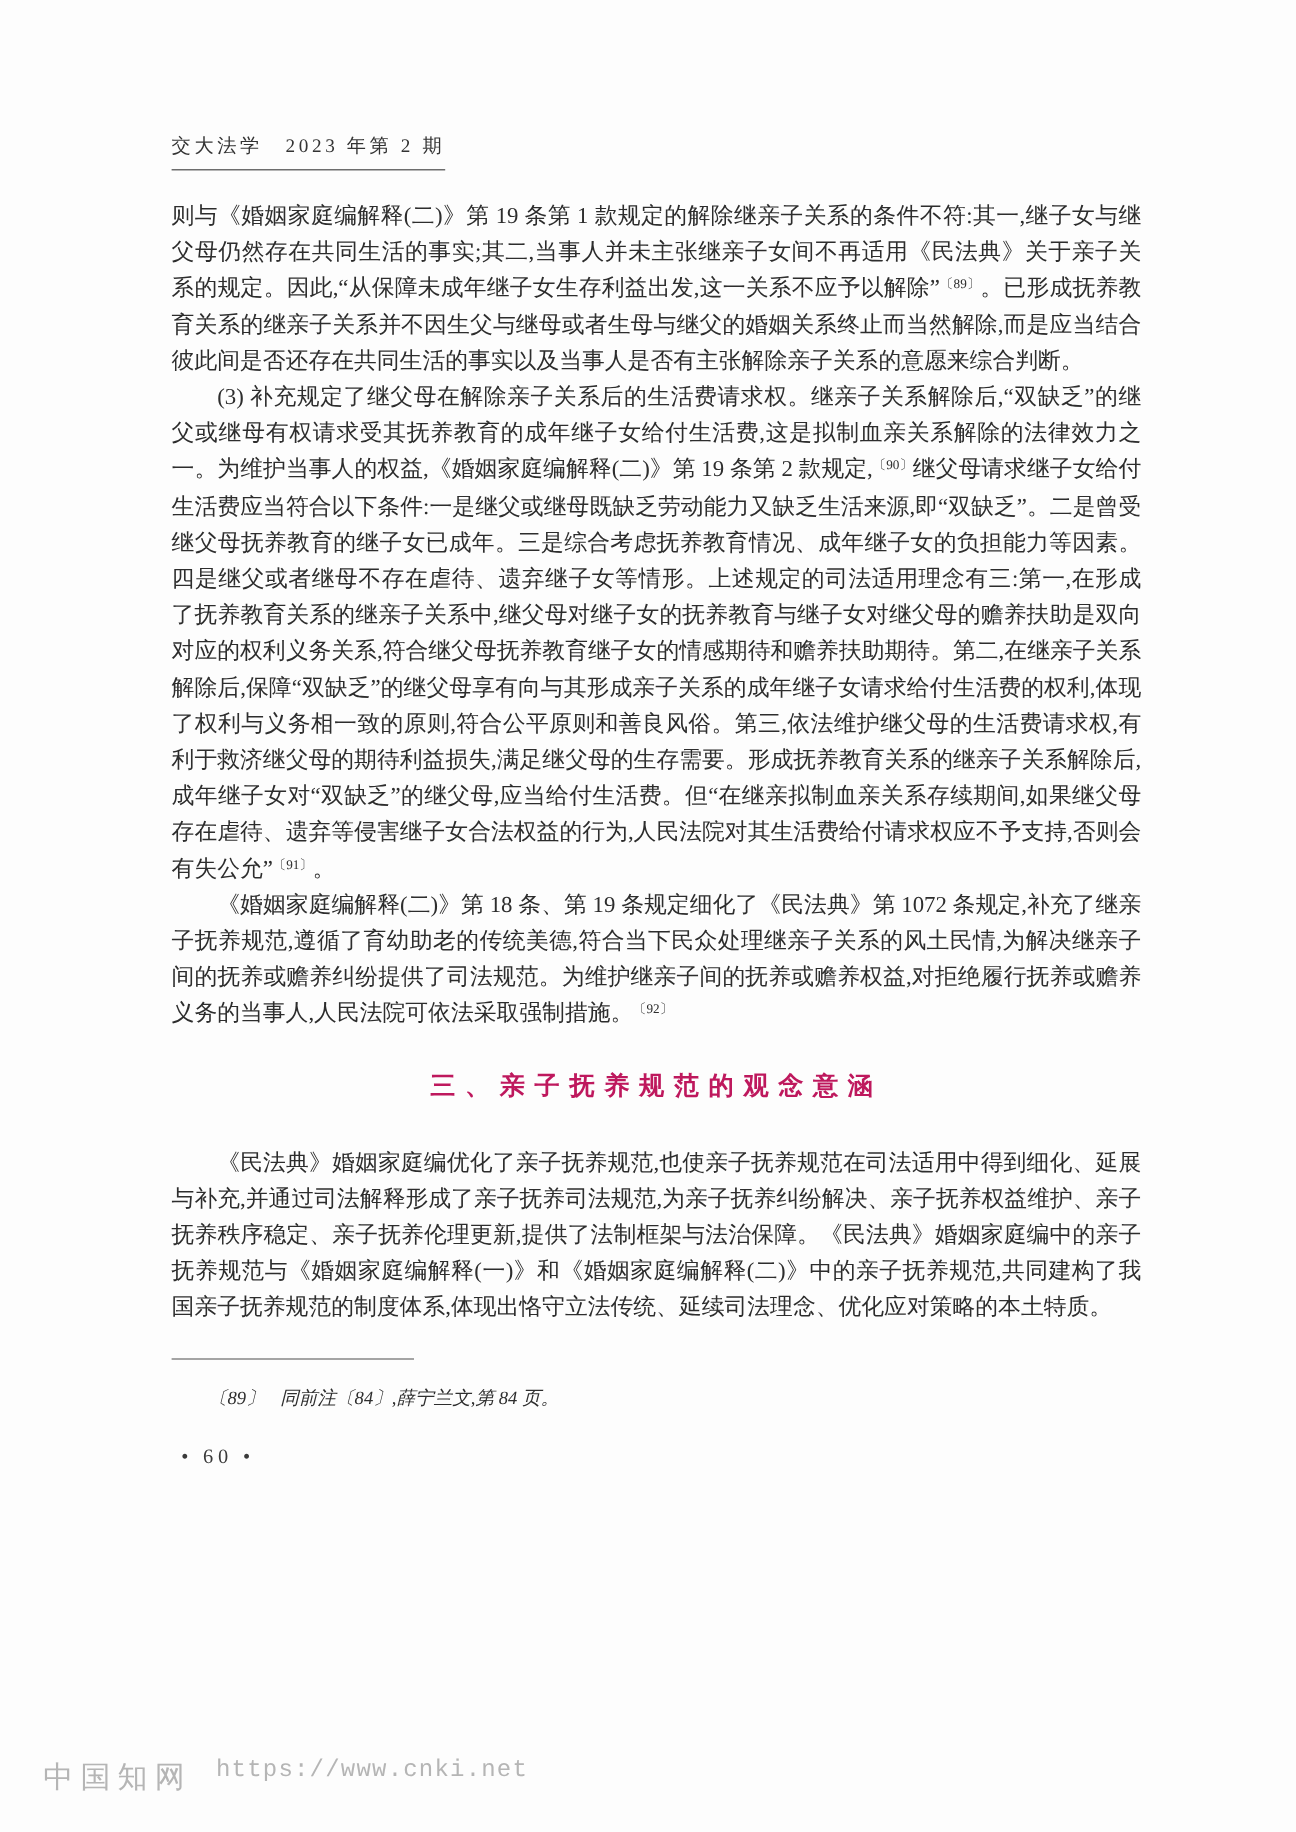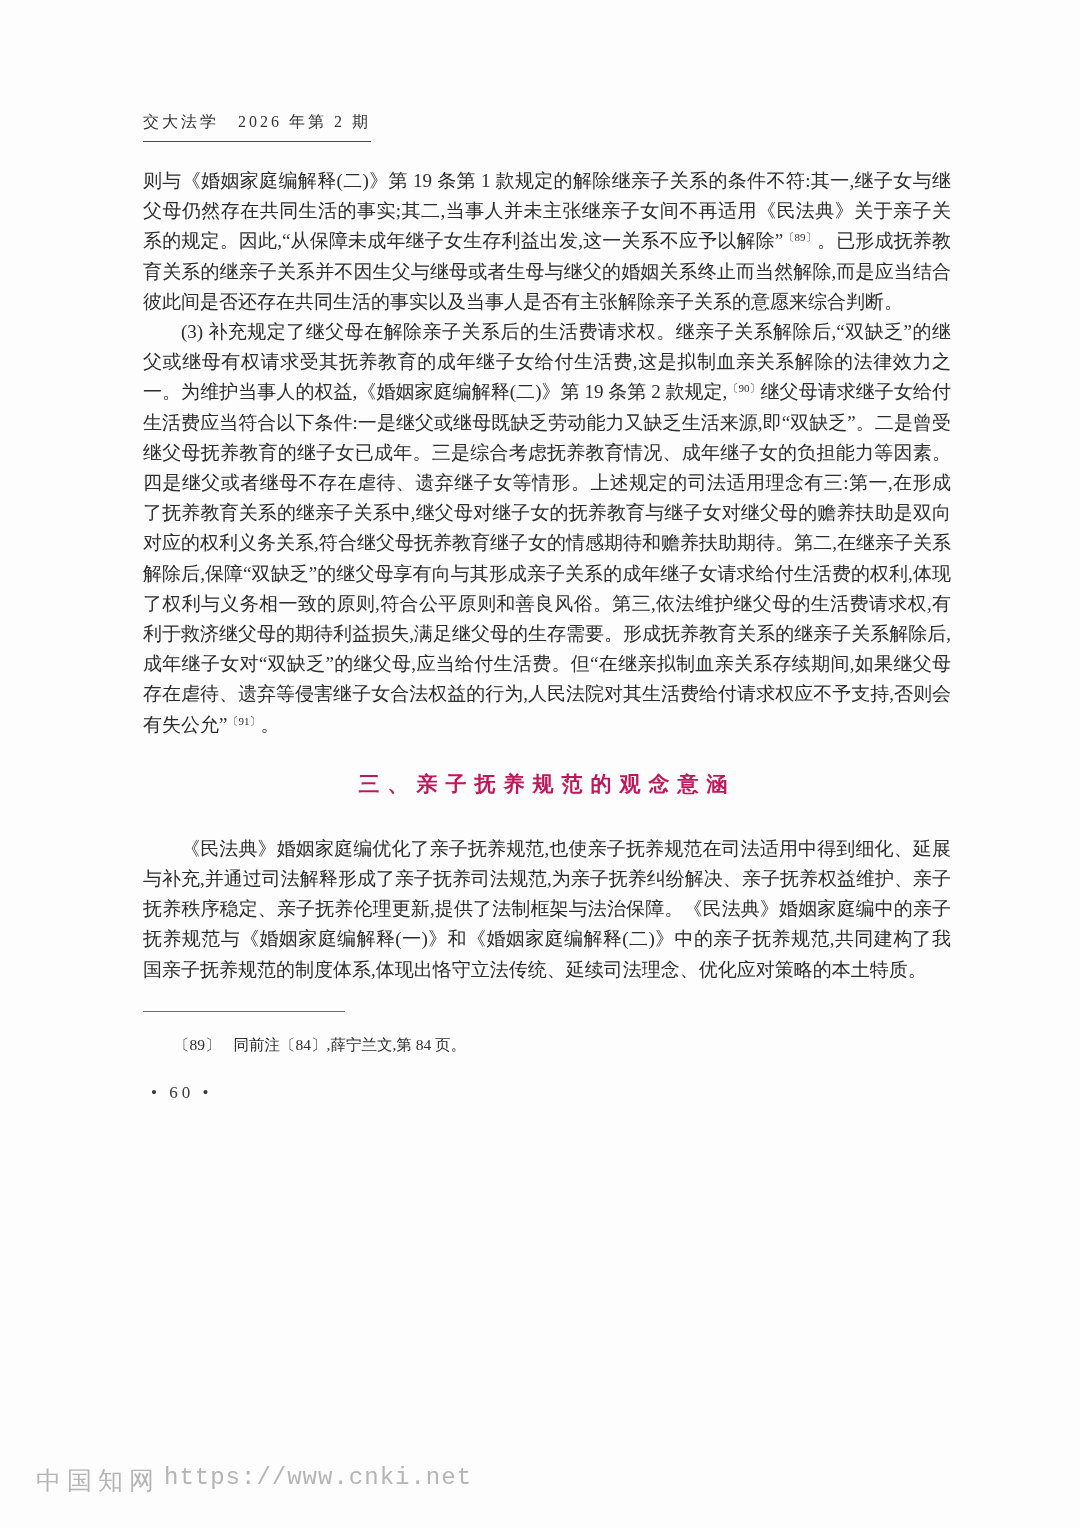--- a/index.html
+++ b/index.html
@@ -43,21 +43,21 @@
     color: #be185d;
   }
 
   sup.fn-ref {
     font-size: 11px;
     line-height: 0;
     vertical-align: 6px;
     letter-spacing: 0;
   }
 
-  .footnotes { margin-top: 26px; }
+  .footnotes { margin-top: 26px; font-style: italic; }
   .fn-separator {
     width: 202px;
     height: 0;
     border: none;
     border-top: 1px solid #6a6a6a;
     margin: 0 0 20px 0;
   }
   p.footnote {
     margin: 0;
     font-size: 15.5px;
@@ -81,36 +81,37 @@
     position: absolute;
     left: 36px;
     top: 1464px;
     display: flex;
     align-items: flex-start;
     color: #b5b5b5;
     user-select: none;
   }
   .wm-name { font-size: 25px; letter-spacing: 6px; }
   .wm-url {
-    margin-left: 4px;
+    margin-left: 20px;
     font-family: "Liberation Mono", "DejaVu Sans Mono", monospace;
-    font-size: 24px;
+    font-size: 20px;
     letter-spacing: 1px;
   }
 </style>
 </head>
 <body>
 
 <div class="column">
 
-  <div class="journal-header">交大法学　2026 年第 2 期</div>
+  <div class="journal-header">交大法学　2023 年第 2 期</div>
 
   <div class="body-text">
       <p class="para continuation">则与《婚姻家庭编解释(二)》第 19 条第 1 款规定的解除继亲子关系的条件不符:其一,继子女与继父母仍然存在共同生活的事实;其二,当事人并未主张继亲子女间不再适用《民法典》关于亲子关系的规定。因此,“从保障未成年继子女生存利益出发,这一关系不应予以解除”<sup class="fn-ref">〔89〕</sup>。已形成抚养教育关系的继亲子关系并不因生父与继母或者生母与继父的婚姻关系终止而当然解除,而是应当结合彼此间是否还存在共同生活的事实以及当事人是否有主张解除亲子关系的意愿来综合判断。</p>
       <p class="para indented">(3) 补充规定了继父母在解除亲子关系后的生活费请求权。继亲子关系解除后,“双缺乏”的继父或继母有权请求受其抚养教育的成年继子女给付生活费,这是拟制血亲关系解除的法律效力之一。为维护当事人的权益,《婚姻家庭编解释(二)》第 19 条第 2 款规定,<sup class="fn-ref">〔90〕</sup>继父母请求继子女给付生活费应当符合以下条件:一是继父或继母既缺乏劳动能力又缺乏生活来源,即“双缺乏”。二是曾受继父母抚养教育的继子女已成年。三是综合考虑抚养教育情况、成年继子女的负担能力等因素。四是继父或者继母不存在虐待、遗弃继子女等情形。上述规定的司法适用理念有三:第一,在形成了抚养教育关系的继亲子关系中,继父母对继子女的抚养教育与继子女对继父母的赡养扶助是双向对应的权利义务关系,符合继父母抚养教育继子女的情感期待和赡养扶助期待。第二,在继亲子关系解除后,保障“双缺乏”的继父母享有向与其形成亲子关系的成年继子女请求给付生活费的权利,体现了权利与义务相一致的原则,符合公平原则和善良风俗。第三,依法维护继父母的生活费请求权,有利于救济继父母的期待利益损失,满足继父母的生存需要。形成抚养教育关系的继亲子关系解除后,成年继子女对“双缺乏”的继父母,应当给付生活费。但“在继亲拟制血亲关系存续期间,如果继父母存在虐待、遗弃等侵害继子女合法权益的行为,人民法院对其生活费给付请求权应不予支持,否则会有失公允”<sup class="fn-ref">〔91〕</sup>。</p>
+      <p class="para indented">《婚姻家庭编解释(二)》第 18 条、第 19 条规定细化了《民法典》第 1072 条规定,补充了继亲子抚养规范,遵循了育幼助老的传统美德,符合当下民众处理继亲子关系的风土民情,为解决继亲子间的抚养或赡养纠纷提供了司法规范。为维护继亲子间的抚养或赡养权益,对拒绝履行抚养或赡养义务的当事人,人民法院可依法采取强制措施。<sup class="fn-ref">〔92〕</sup></p>
       <h2 class="section-heading">三、亲子抚养规范的观念意涵</h2>
       <p class="para indented">《民法典》婚姻家庭编优化了亲子抚养规范,也使亲子抚养规范在司法适用中得到细化、延展与补充,并通过司法解释形成了亲子抚养司法规范,为亲子抚养纠纷解决、亲子抚养权益维护、亲子抚养秩序稳定、亲子抚养伦理更新,提供了法制框架与法治保障。《民法典》婚姻家庭编中的亲子抚养规范与《婚姻家庭编解释(一)》和《婚姻家庭编解释(二)》中的亲子抚养规范,共同建构了我国亲子抚养规范的制度体系,体现出恪守立法传统、延续司法理念、优化应对策略的本土特质。</p>
     </div>
 
   <div class="footnotes">
     <hr class="fn-separator">
     <div>
         <p class="footnote"><span class="fn-label">〔89〕</span>同前注〔84〕,薛宁兰文,第 84 页。</p>
       </div>
   </div>

